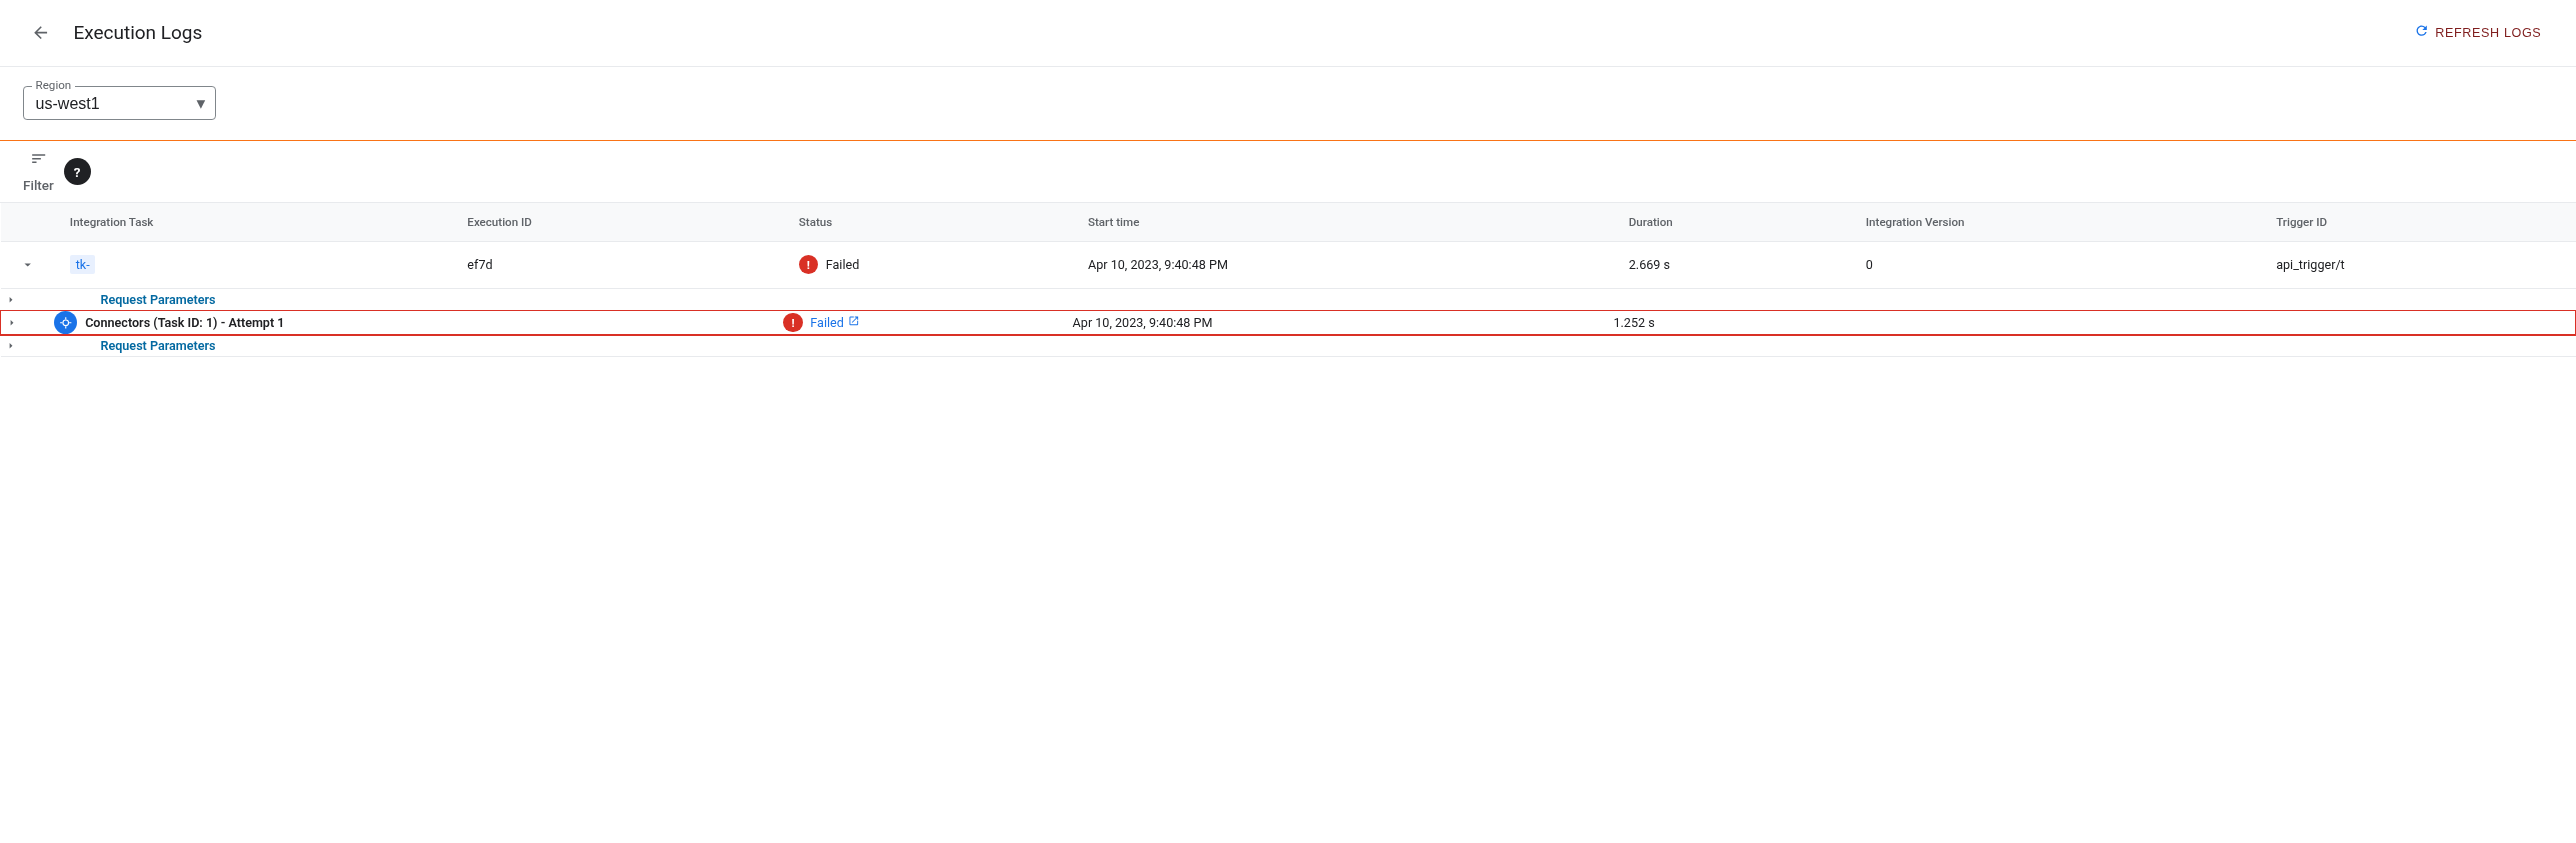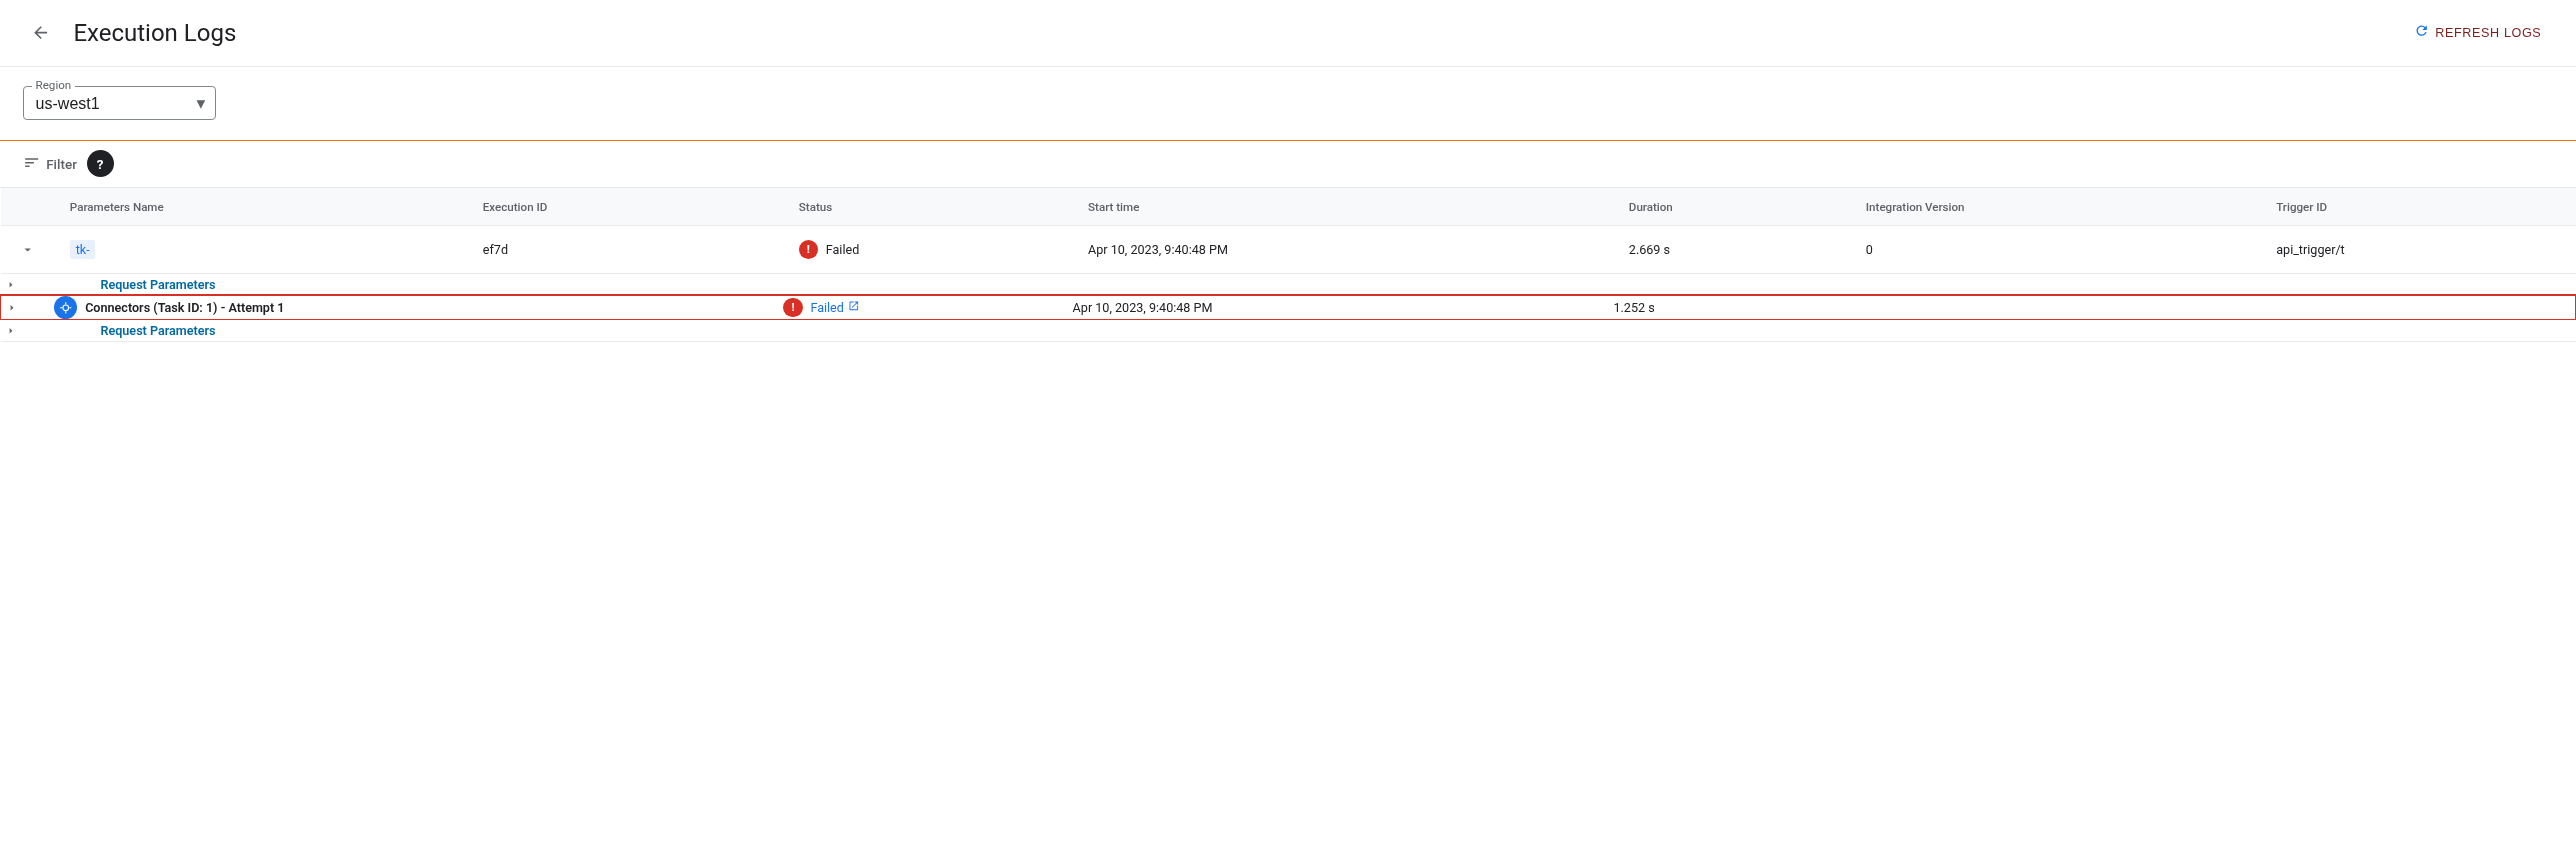--- a/index.html
+++ b/index.html
@@ -12,21 +12,21 @@
       padding: 15.4px 23px;
       border-bottom: 1px solid #e8eaed;
       gap: 15.4px;
     }
     .back-btn {
       display: flex; align-items: center; justify-content: center;
       cursor: pointer; color: #5f6368; border: none; background: none; padding: 3.9px;
       border-radius: 50%; width: 35px; height: 35px;
     }
     .page-title {
-      font-size: 24px; font-weight: 400; color: #202124; flex: 1;
+      font-size: 19px; font-weight: 400; color: #202124; flex: 1;
     }
     .refresh-btn {
       display: flex; align-items: center; gap: 5.8px;
       color: #7f1d1d; font-size: 12.6px; font-weight: 500; letter-spacing: 0.05em;
       text-transform: uppercase; cursor: pointer; border: none; background: none;
       padding: 7.7px 11.6px; border-radius: 3.9px;
     }
     .refresh-icon { font-size: 15.4px; color: #1a73e8; }
 
     
@@ -63,21 +63,21 @@
     
     .filter-bar {
       display: flex;
       align-items: center;
       padding: 9.7px 23px;
       border-bottom: 1.9px solid #e8eaed;
       gap: 9.7px;
     }
     .filter-icon-area {
       display: flex; align-items: center; gap: 5.8px;
-      color: #5f6368; font-size: 13.5px;
+      color: #5f6368; font-size: 13.5px; flex-direction: column;
     }
     .filter-input {
       flex: 1; border: none; outline: none;
       font-size: 13.5px; color: #80868b;
     }
     .help-circle {
       width: 27px; height: 27px; border-radius: 50%;
       background: #202124; color: #fff;
       display: flex; align-items: center; justify-content: center;
       font-size: 13.5px; font-weight: 700; cursor: pointer;
@@ -187,21 +187,21 @@
     <span>?</span>
   </div>
 </div>
 
 <div class="table-container">
   <table>
     <thead>
       <tr>
         <th style="width:29px;"></th>
         <th>
-          <span>Parameters Name</span>
+          <span>Integration Task</span>
         </th>
         <th>
           <span>Execution ID</span>
         </th>
         <th>
           <span>Status</span>
         </th>
         <th>
           <span>Start time</span>
         </th>

